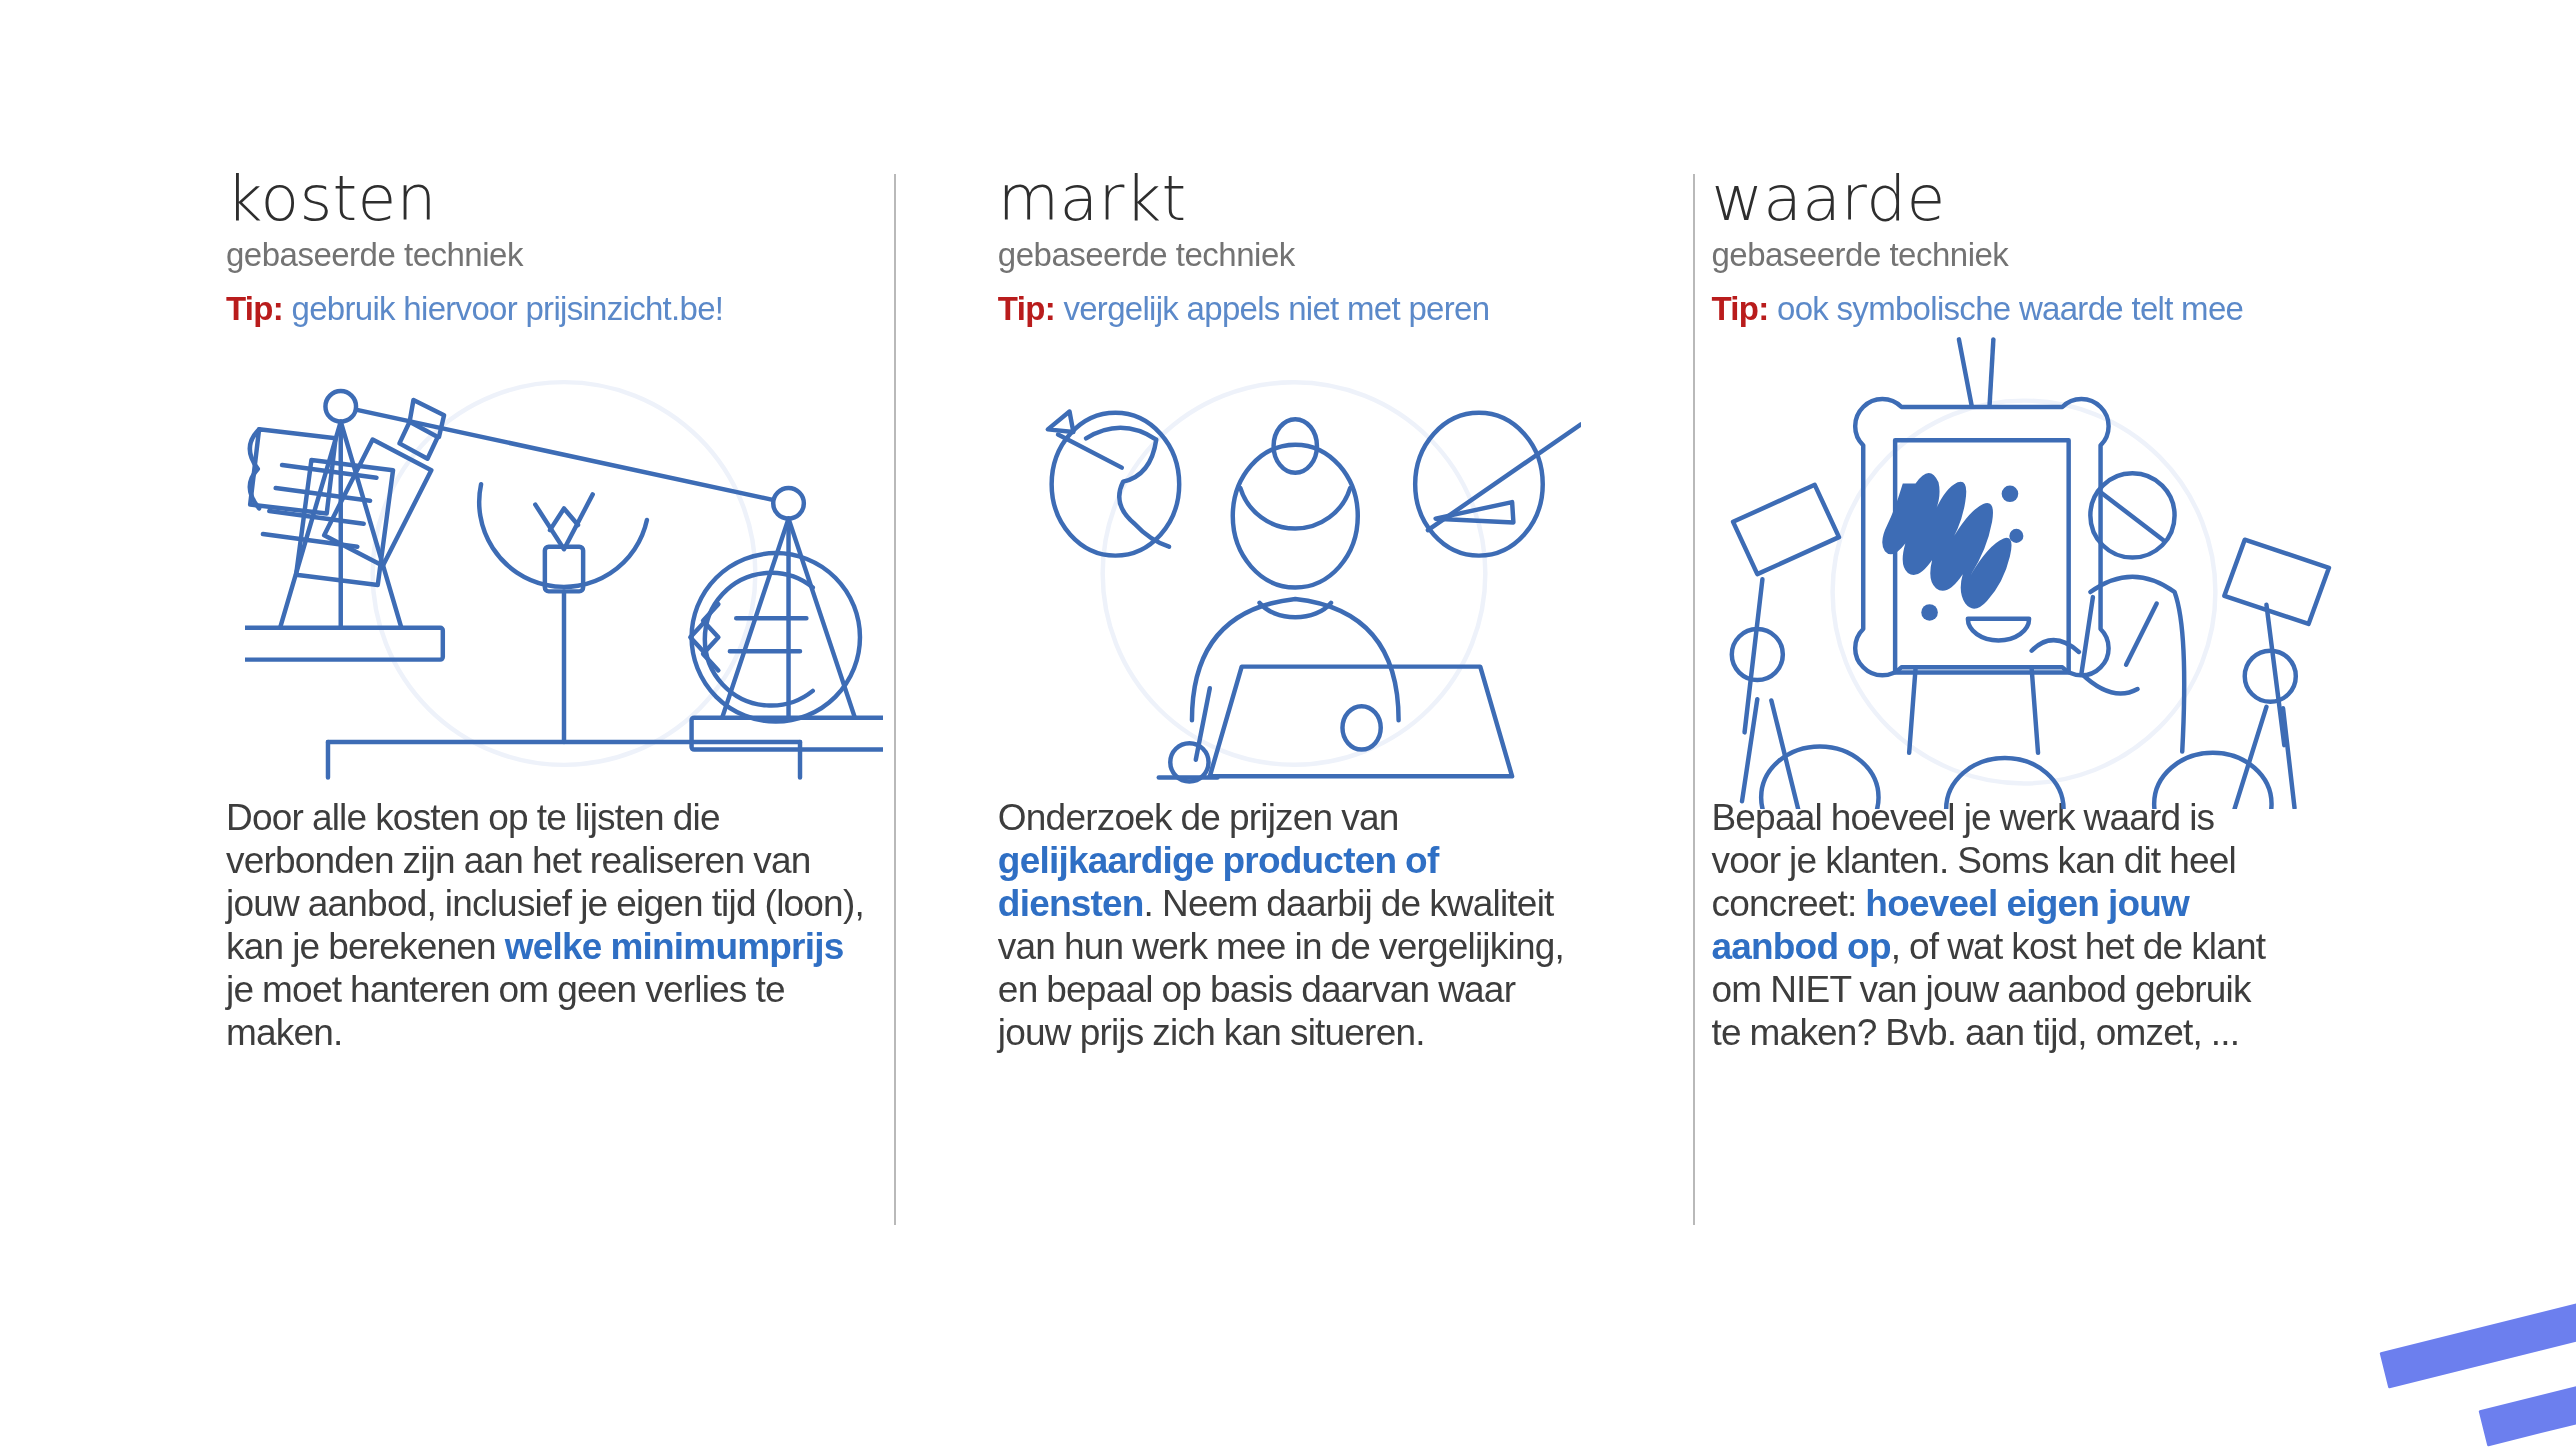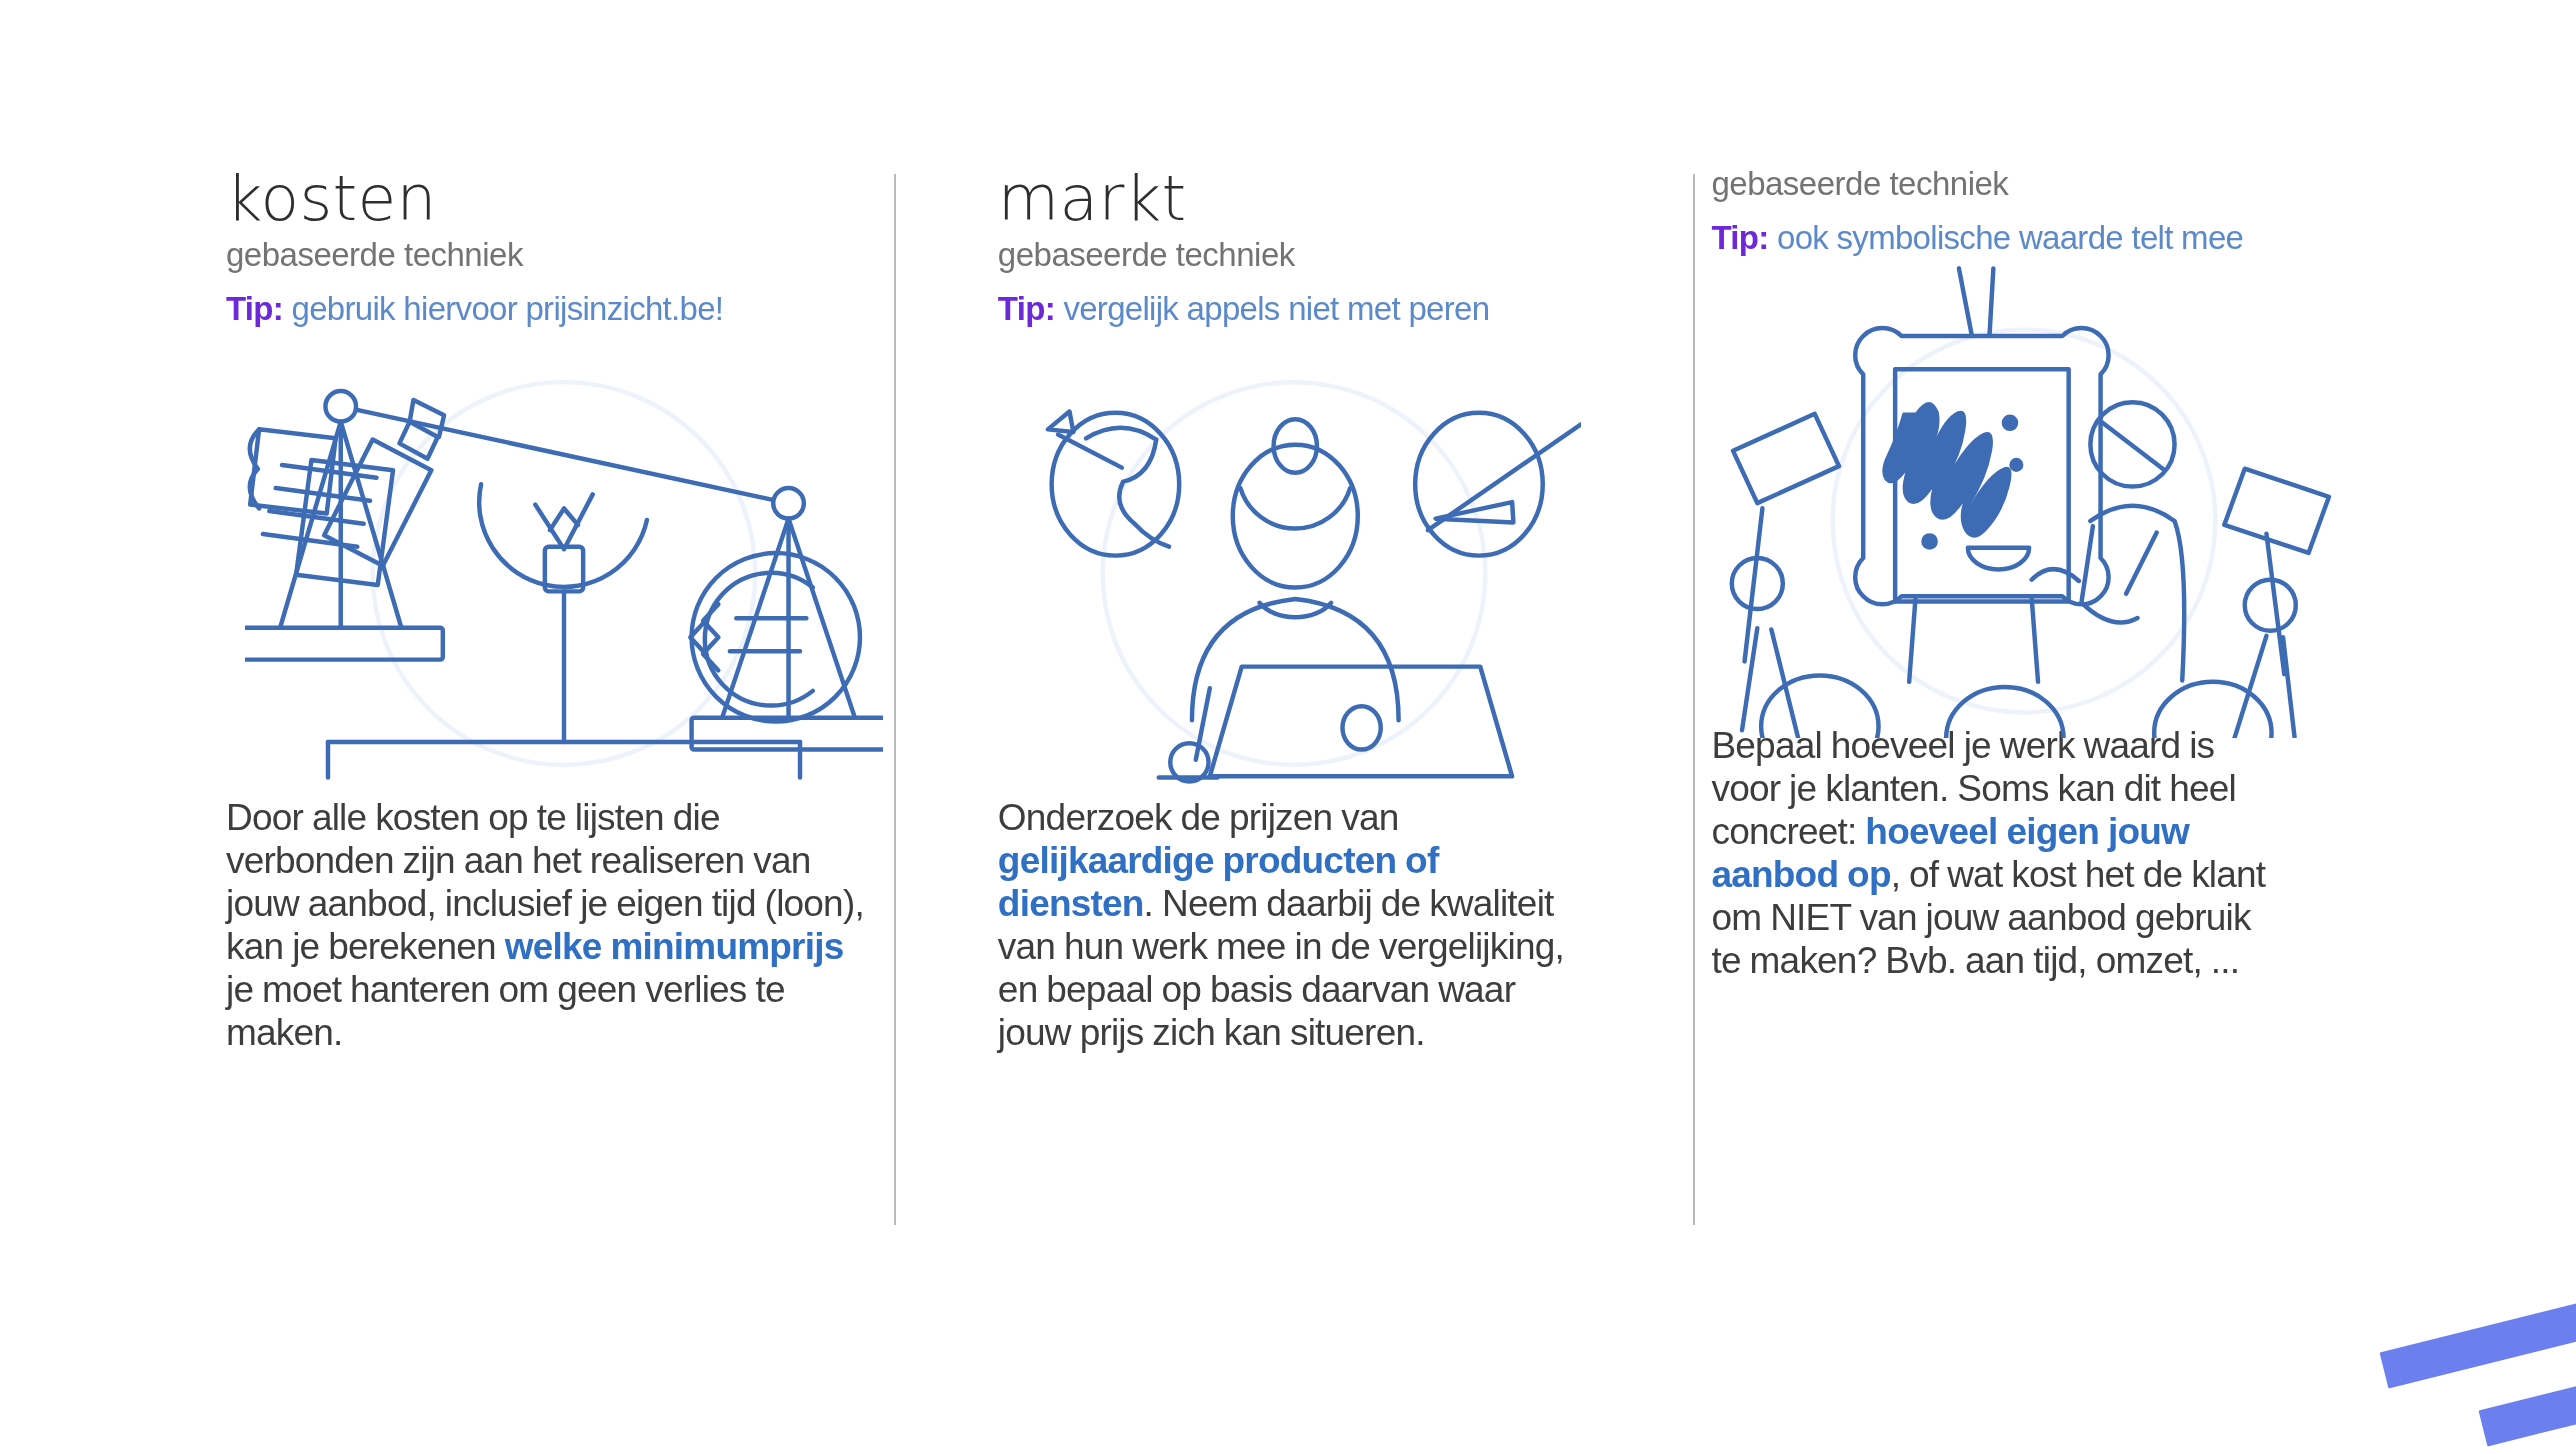--- a/index.html
+++ b/index.html
@@ -76,21 +76,21 @@
     font-family: "Liberation Sans", sans-serif;
     font-size: 33px;
     line-height: 1.1;
     letter-spacing: -0.7px;
     color: #5b89c9;
     white-space: nowrap;
     margin: 0;
   }
   .tip-label {
     font-weight: 700;
-    color: #6d28d9;
+    color: #b91c1c;
   }
 
   
   .illus {
     position: relative;
     height: 446px;
     margin-top: 22px;
   }
   .illus svg { display: block; }
   .illus-1 svg { position: absolute; left: 19px;  top: 12.8px; }
@@ -253,20 +253,21 @@
           <path d="M368 476 H742 L792 648 H318 Z"></path>
           <ellipse cx="556" cy="572" rx="30" ry="34"></ellipse>
           <path d="M238 650 H330"></path>
         </svg>
       </div>
 
       <p class="body-copy"><span>Onderzoek de prijzen van </span><b>gelijkaardige producten of diensten</b><span>. Neem daarbij  de kwaliteit van hun werk mee in de vergelijking, en bepaal op basis daarvan waar jouw prijs zich kan situeren.</span></p>
     </div>
 
     <div class="col col-3">
+      <h1 class="kicker-title">waarde</h1>
       <div class="kicker-sub">gebaseerde techniek</div>
       <div class="tip-line"><span class="tip-label">Tip:</span> <span>ook symbolische waarde telt mee</span></div>
 
       <div class="illus illus-3">
         <svg width="638" height="485" viewBox="0 0 1000 760" fill="none" stroke="#3d6cb5" stroke-width="7" stroke-linecap="round" stroke-linejoin="round">
           <circle cx="500" cy="420" r="300" stroke="#eef2fa" stroke-width="7" fill="none"></circle>
 
           <line x1="398" y1="24" x2="418" y2="128"></line>
           <line x1="452" y1="24" x2="446" y2="128"></line>
 

